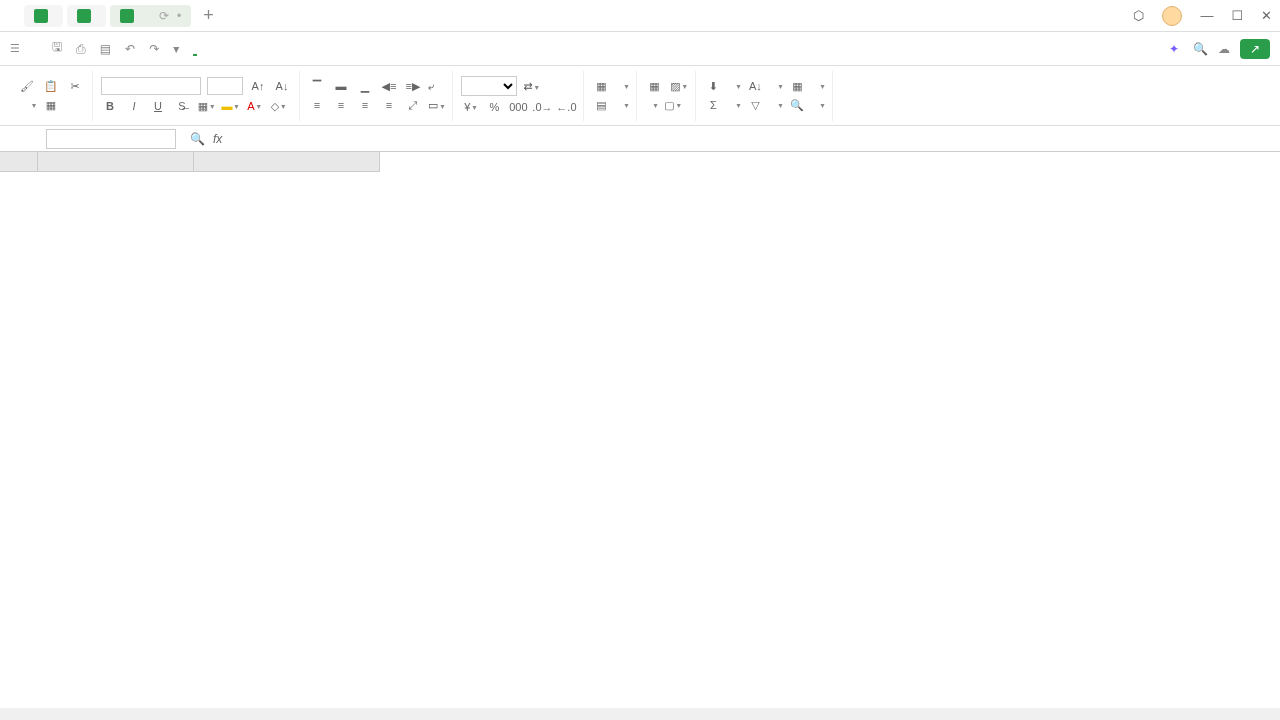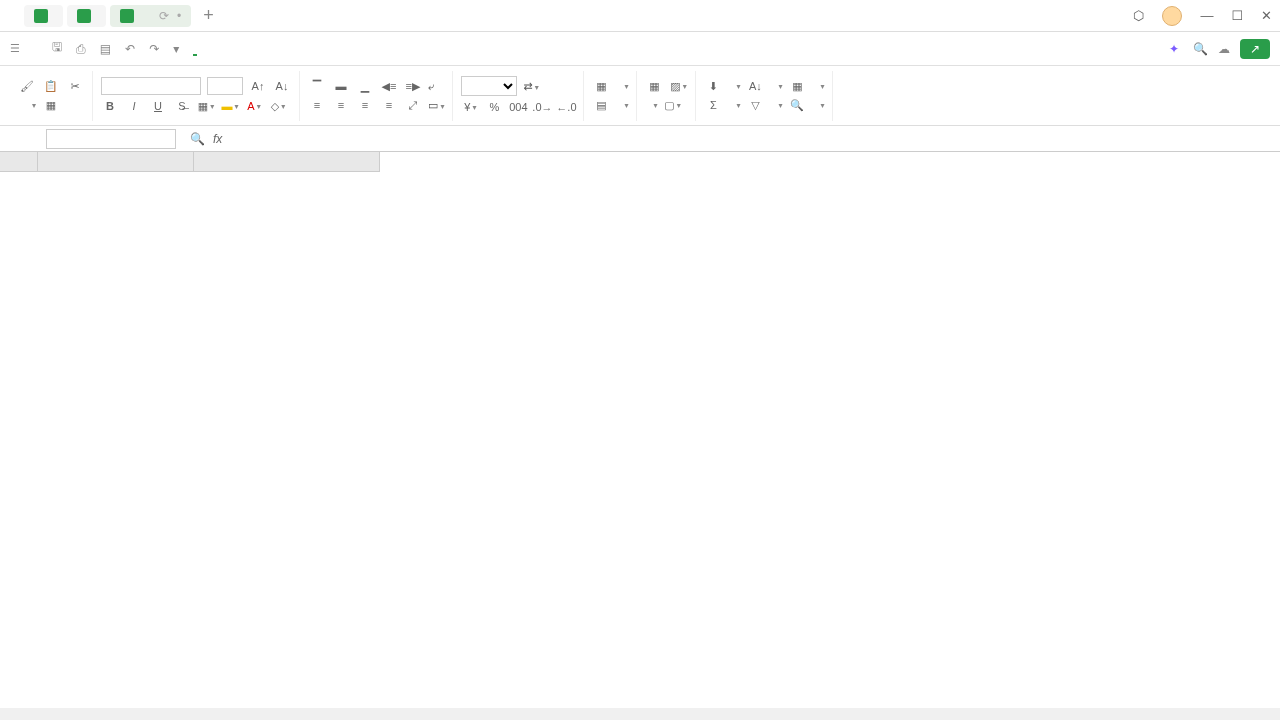--- a/index.html
+++ b/index.html
@@ -164,21 +164,21 @@
       </div>
   </div>
   <div class="rgroup">
     <div class="rrow">
         <select class="font-sel" style="width:56px"><option></option></select> 
         <span class="rlabel">⇄<span></span><span class="dd">▾</span></span>
       </div>
     <div class="rrow">
         <span class="ricon">¥<span class="dd">▾</span></span>
         <span class="ricon">%</span>
-        <span class="ricon">004</span>
+        <span class="ricon">000</span>
         <span class="ricon">.0→</span>
         <span class="ricon">←.0</span>
       </div>
   </div>
   <div class="rgroup">
     <div class="rrow">
         <span class="ricon">▦</span>
         <span class="rlabel"></span>
         <span class="dd">▾</span>
       </div>

